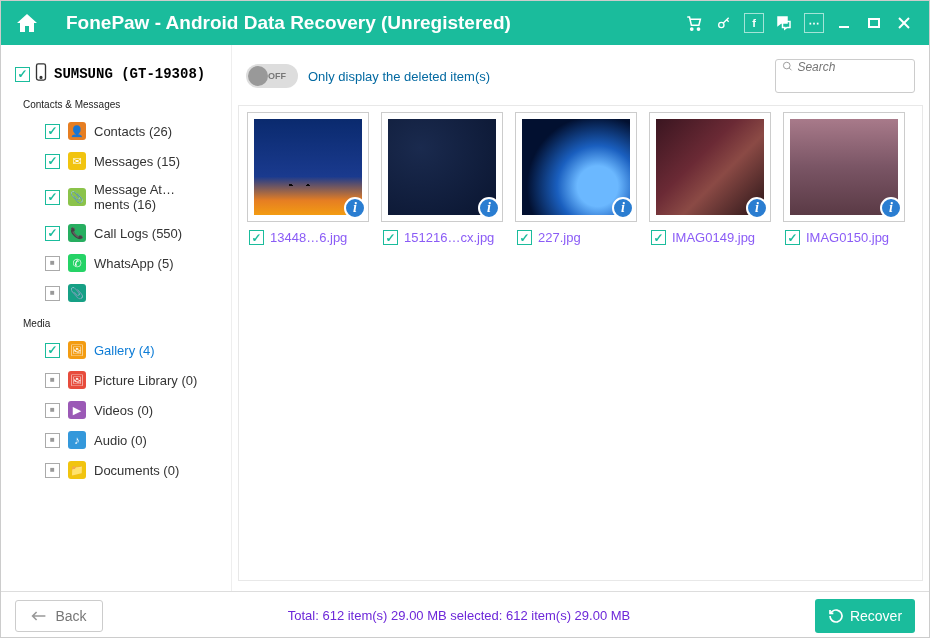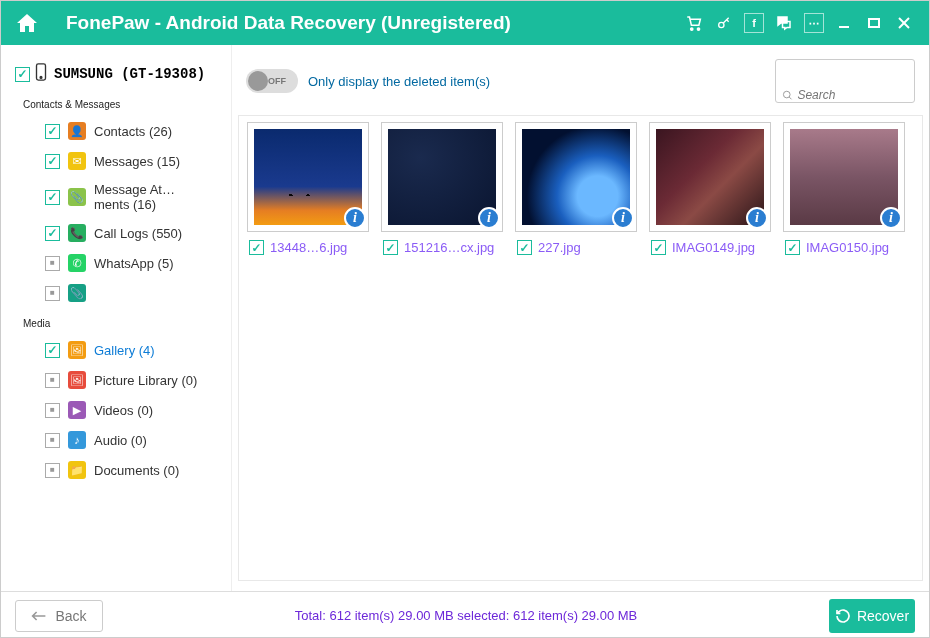--- a/index.html
+++ b/index.html
@@ -26,35 +26,35 @@
 .nav-item { display: flex; align-items: center; padding: 6px 14px 6px 36px; font-size: 13px; color: #333; cursor: pointer; gap: 8px; }
 .nav-item.active { color: #0d7cd6; }
 .nav-icon { width: 18px; height: 18px; display: flex; align-items: center; justify-content: center; border-radius: 3px; font-size: 11px; color: #fff; flex-shrink: 0; }
 
 .content { flex: 1; padding: 10px 6px; border-left: 1px solid #eee; display: flex; flex-direction: column; }
 .toolbar { display: flex; align-items: center; padding: 4px 8px 12px; gap: 10px; }
 .toggle { width: 52px; height: 24px; background: #ddd; border-radius: 12px; position: relative; cursor: pointer; display: flex; align-items: center; }
 .toggle-knob { width: 20px; height: 20px; background: #999; border-radius: 50%; position: absolute; left: 2px; }
 .toggle-label { position: absolute; right: 12px; font-size: 9px; color: #777; font-weight: bold; margin-left: 12px; }
 .toolbar-text { font-size: 13px; color: #0369a1; }
-.search-box { margin-left: auto; width: 140px; height: 44px; border: 1px solid #ccc; border-radius: 3px; display: flex; align-items: flex-end; padding: 0 6px; gap: 4px; }
+.search-box { margin-left: auto; width: 140px; height: 34px; border: 1px solid #ccc; border-radius: 3px; display: flex; align-items: flex-start; padding: 0 6px; gap: 4px; }
 .search-input { border: none; outline: none; width: 100%; font-size: 12px; color: #999; font-style: italic; }
 
 .grid { flex: 1; display: flex; flex-wrap: wrap; gap: 12px; padding: 6px 8px; align-content: flex-start; border: 1px solid #e8e8e8; }
 .thumb-item { width: 122px; display: flex; flex-direction: column; }
 .thumb-frame { width: 122px; height: 110px; border: 1px solid #ccc; display: flex; align-items: center; justify-content: center; position: relative; padding: 6px; }
 .thumb-img { width: 100%; height: 100%; object-fit: cover; }
 .info-badge { position: absolute; right: 2px; bottom: 2px; width: 22px; height: 22px; border-radius: 50%; background: #2a7dd1; color: #fff; display: flex; align-items: center; justify-content: center; font-style: italic; font-family: Georgia, serif; font-size: 14px; font-weight: bold; cursor: pointer; border: 2px solid #fff; }
 .thumb-label { display: flex; align-items: center; gap: 6px; padding: 8px 2px; font-size: 13px; color: #8b5cf6; }
 .thumb-label span { white-space: nowrap; overflow: hidden; text-overflow: ellipsis; }
 
 .footer { height: 48px; border-top: 1px solid #ddd; display: flex; align-items: center; padding: 0 14px; gap: 16px; }
 .back-btn { width: 88px; height: 32px; border: 1px solid #ccc; background: #fff; border-radius: 3px; display: flex; align-items: center; justify-content: center; gap: 8px; color: #777; font-size: 14px; cursor: pointer; }
 .status-text { flex: 1; text-align: center; font-size: 13px; color: #6d28d9; }
-.recover-btn { width: 86px; height: 34px; background: #1abc9c; color: #fff; border: none; border-radius: 3px; font-size: 14px; display: flex; align-items: center; justify-content: center; gap: 6px; cursor: pointer; }
+.recover-btn { width: 100px; height: 34px; background: #1abc9c; color: #fff; border: none; border-radius: 3px; font-size: 14px; display: flex; align-items: center; justify-content: center; gap: 6px; cursor: pointer; }
 
 
 .img1 { background: linear-gradient(to bottom, #0a2a6e 0%, #1a3a8e 60%, #e67e22 85%, #f39c12 100%); position: relative; }
 .img1::after { content:""; position:absolute; bottom:30%; left:10%; right:10%; height:40%; background: radial-gradient(circle at 30% 100%, rgba(0,0,0,.9) 2px, transparent 2px), radial-gradient(circle at 50% 100%, rgba(0,0,0,.9) 2px, transparent 2px); }
 .img2 { background: radial-gradient(ellipse at 30% 30%, #1a2a4e, #0a1530); }
 .img3 { background: radial-gradient(circle at 70% 70%, #6bb8ff 20%, #1a5fbf 40%, #021030 70%); }
 .img4 { background: linear-gradient(135deg, #3a1520, #6b2a35 40%, #8b4a45 60%, #2a1518); }
 .img5 { background: linear-gradient(180deg, #a87a8a, #7a5565 50%, #5a3a45); }
 </style>
 </head>

